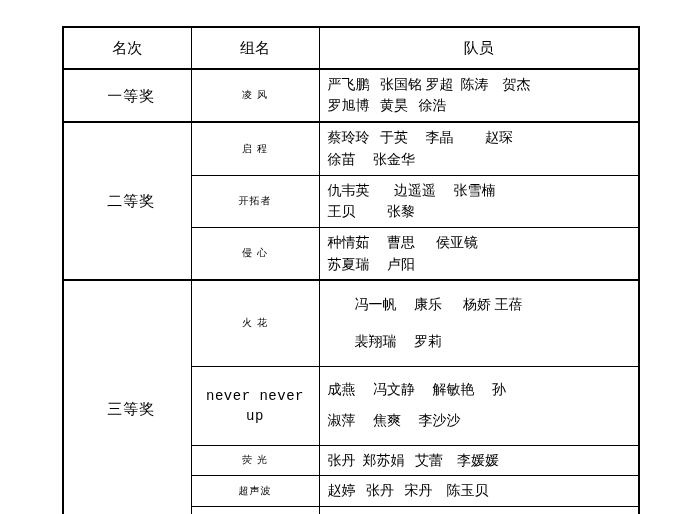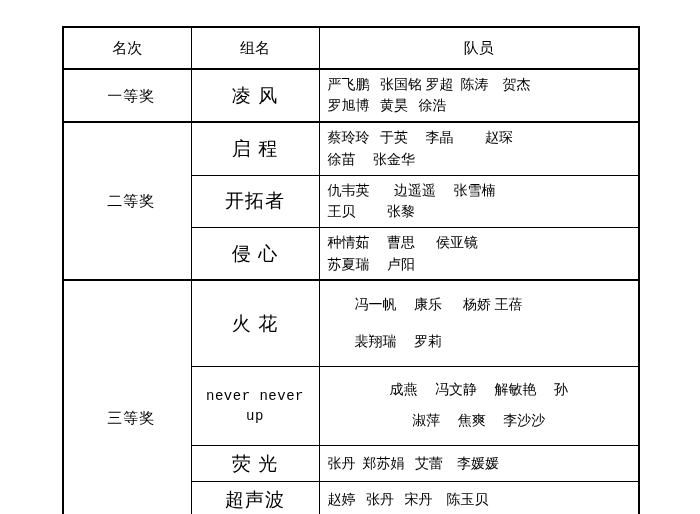--- a/index.html
+++ b/index.html
@@ -46,42 +46,41 @@
   .header .cell-inner {
     font-size: 15px;
     padding: 9px 6px;
   }
   .rank-cell .cell-inner {
     font-size: 15px;
     letter-spacing: 1px;
     margin-left: 8px;
   }
   .group-cell .cell-inner {
-    font-size: 19px;
+    font-size: 10px;
     letter-spacing: 1px;
   }
   .group-cell.latin .cell-inner {
     font-family: "Liberation Mono", monospace;
     font-size: 14px;
     letter-spacing: 0.5px;
   }
   .members-cell .cell-inner {
     font-size: 14px;
     line-height: 1.55;
     padding: 4px 8px 4px 8px;
   }
   .members-cell.tall .cell-inner {
     line-height: 2.6;
     padding: 6px 8px;
     margin-left: 27px;
   }
   .members-cell.tall2 .cell-inner {
     line-height: 2.2;
     padding: 8px 8px;
-    text-align: center;
   }
   .nowrap-line {
     white-space: pre;
     font-family: Liberation Serif, serif;
   }
   .thick-top {
     border-top: 2px solid #000000 !important;
   }
   .thick-bottom {
     border-bottom: 2px solid #000000 !important;

